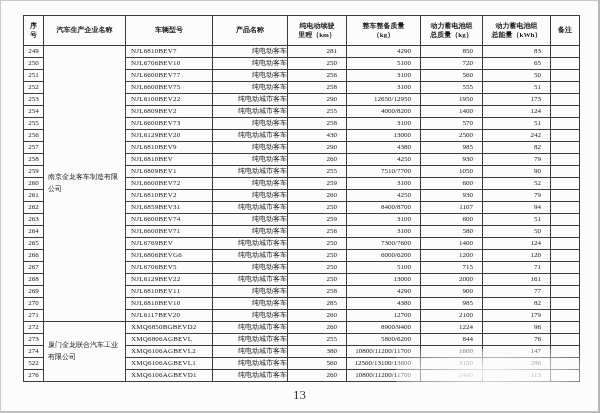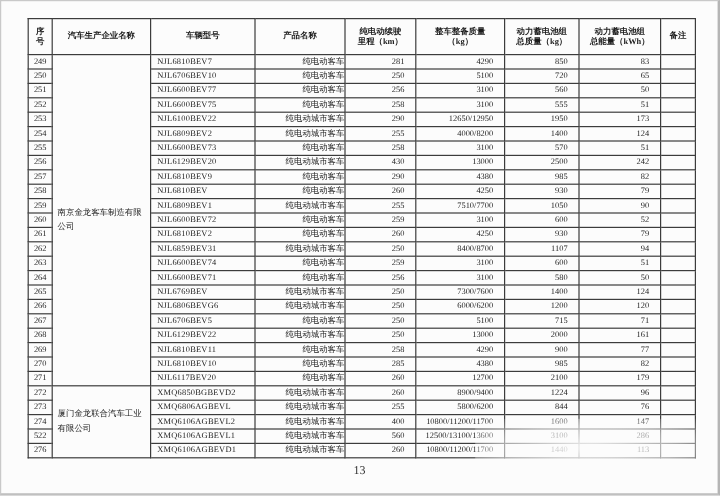--- a/index.html
+++ b/index.html
@@ -53,21 +53,21 @@
   }
   td.c-model   { text-align: left;  padding-left: 5px; letter-spacing: 0.2px; }
   td.c-product { text-align: right;  padding-left: 5px; }
   td.c-num     { text-align: right; padding-right: 9px; }
   td.c-remark  { }
   .page-number {
     position: absolute;
     left: 0; right: 0;
     top: 386px;
     text-align: center;
-    font-size: 10px;
+    font-size: 13px;
     color: #333;
   }
   .watermark {
     position: absolute;
     right: 12px; bottom: 14px;
     width: 190px; height: 48px;
     background: radial-gradient(ellipse at center,
                 rgba(252,252,252,0.92) 0%,
                 rgba(252,252,252,0.55) 55%,
                 rgba(252,252,252,0) 100%);
@@ -376,21 +376,21 @@
           <td class="c-num">255</td>
           <td class="c-num">5800/6200</td>
           <td class="c-num">844</td>
           <td class="c-num">76</td>
           <td class="c-remark"></td>
         </tr>
         <tr>
           <td class="c-seq">274</td>
           <td class="c-model">XMQ6106AGBEVL2</td>
           <td class="c-product">纯电动城市客车</td>
-          <td class="c-num">400</td>
+          <td class="c-num">380</td>
           <td class="c-num">10800/11200/11700</td>
           <td class="c-num">1600</td>
           <td class="c-num">147</td>
           <td class="c-remark"></td>
         </tr>
         <tr>
           <td class="c-seq">522</td>
           <td class="c-model">XMQ6106AGBEVL1</td>
           <td class="c-product">纯电动城市客车</td>
           <td class="c-num">560</td>

